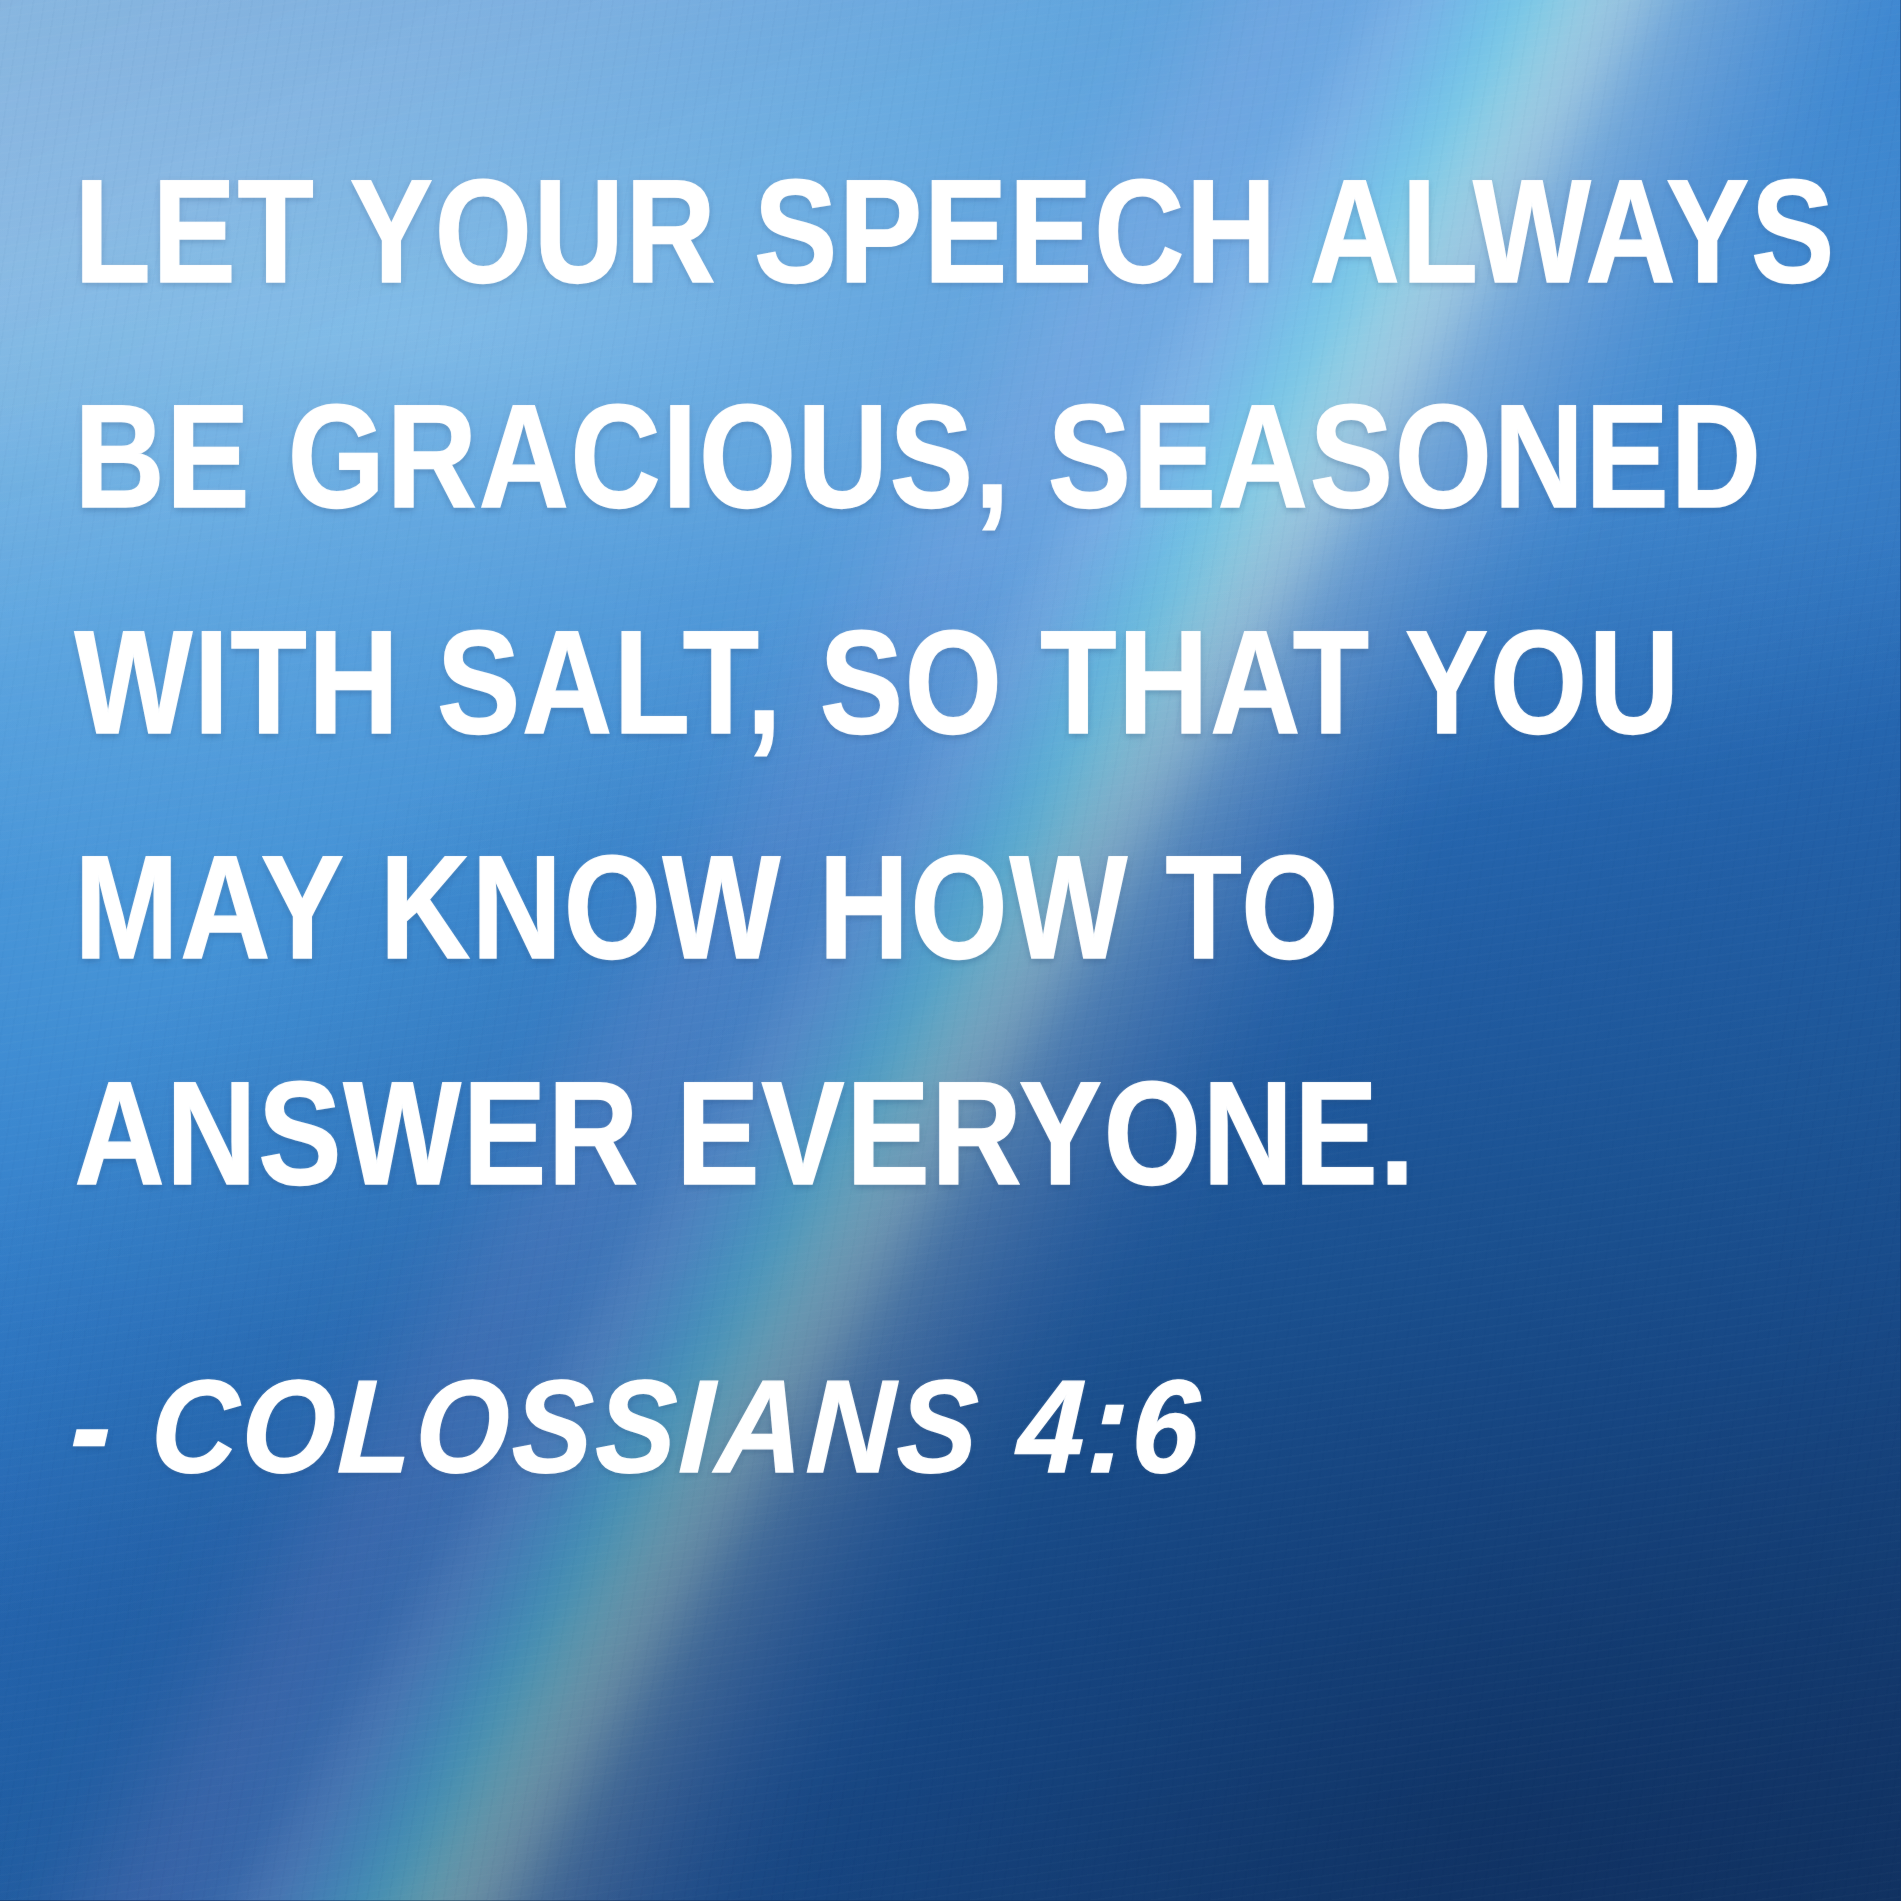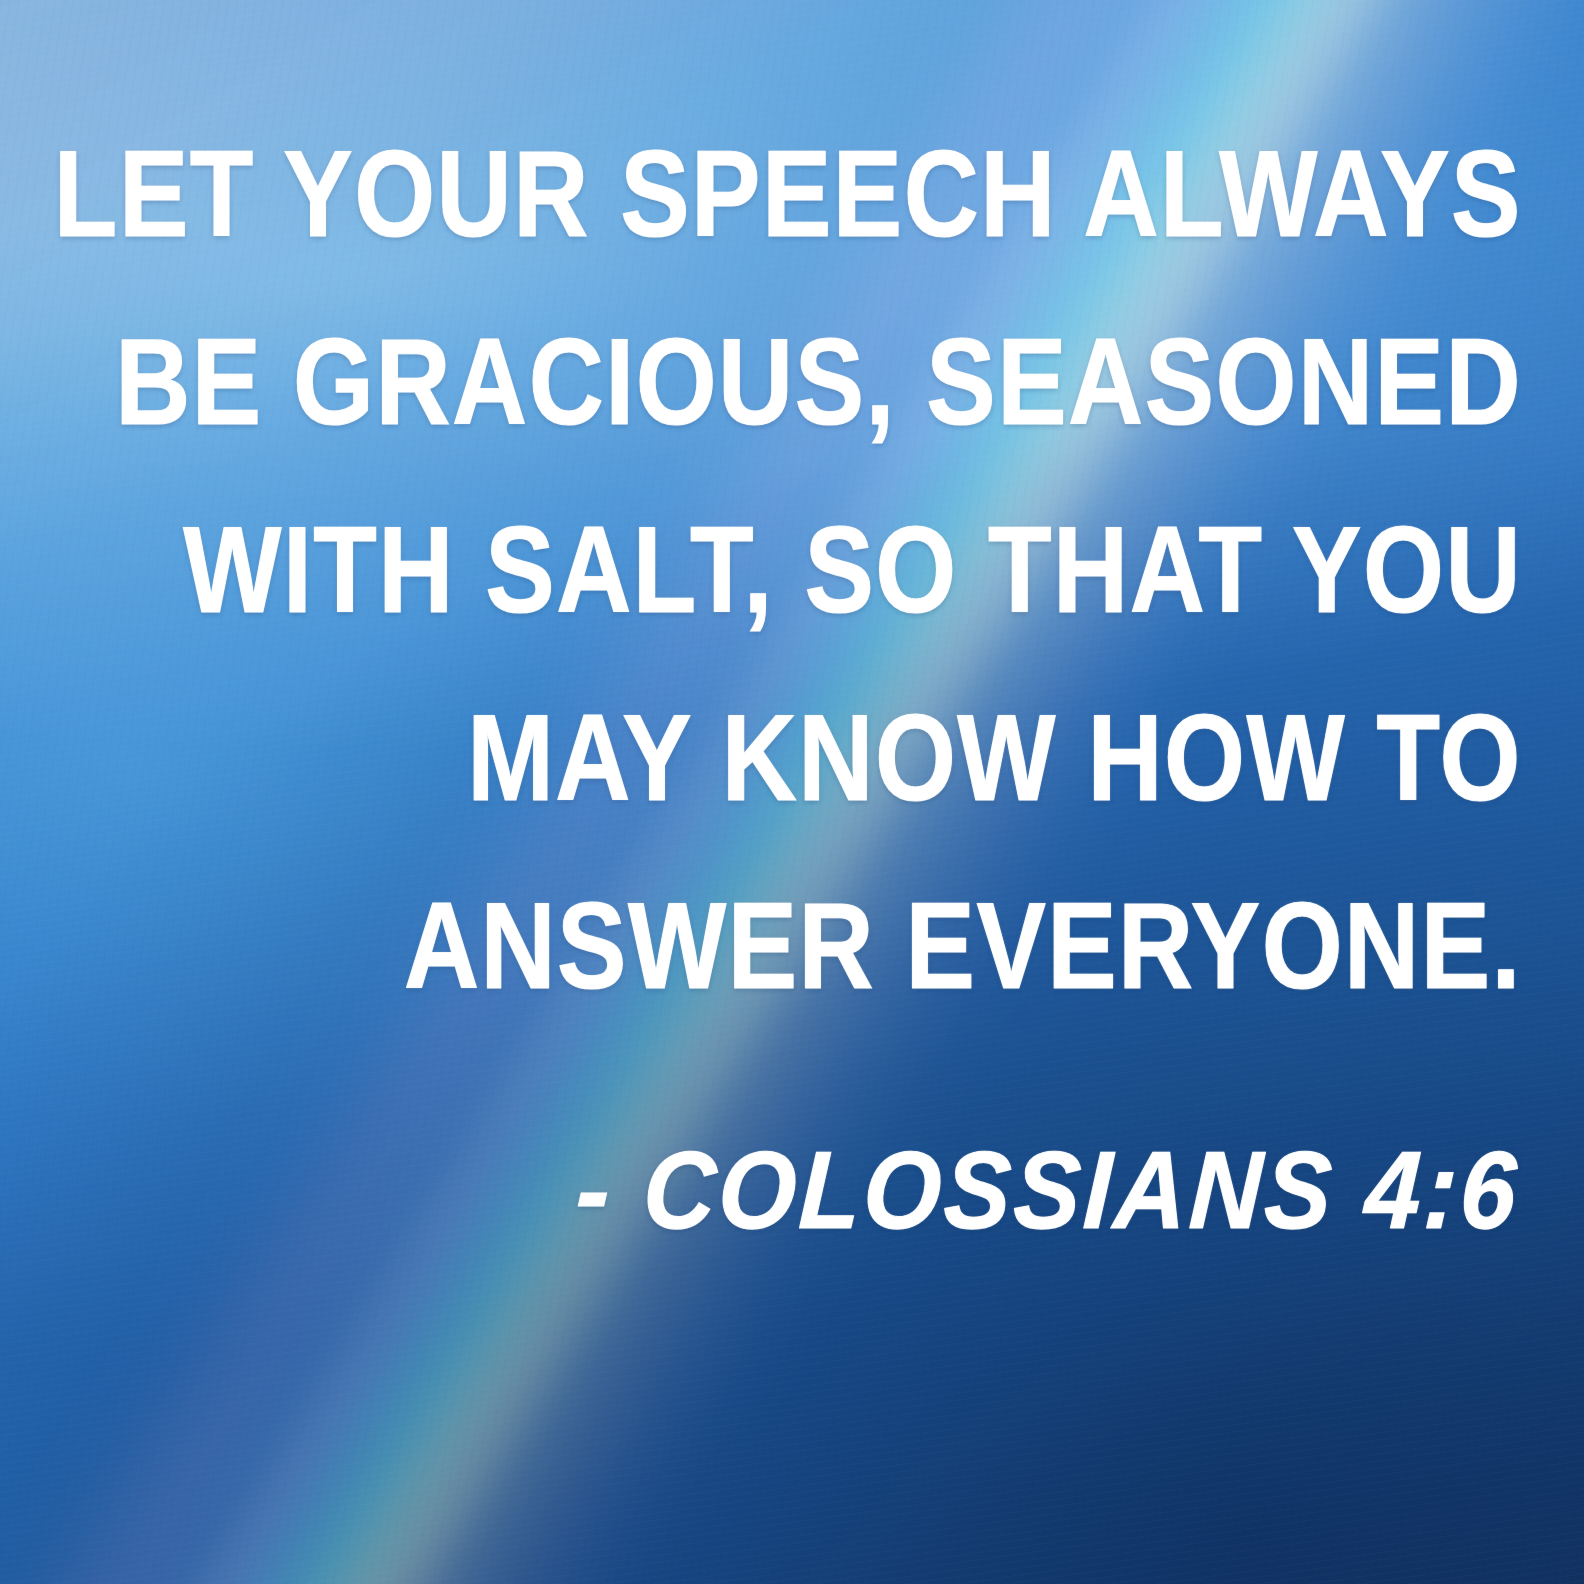--- a/index.html
+++ b/index.html
@@ -154,21 +154,21 @@
         rgba(0,0,0,0.00) 9px);
     pointer-events: none;
   }
 
   
   .text-layer {
     position: absolute;
     inset: 0;
     display: flex;
     flex-direction: column;
-    align-items: flex-end;
+    align-items: flex-start;
     padding: 132px 62px 0 62px;
     box-sizing: border-box;
   }
 
   .verse-line {
     color: #ffffff;
     font-family: "Liberation Sans", sans-serif;
     font-weight: 700;
     font-size: 104px;
     line-height: 1.0;

